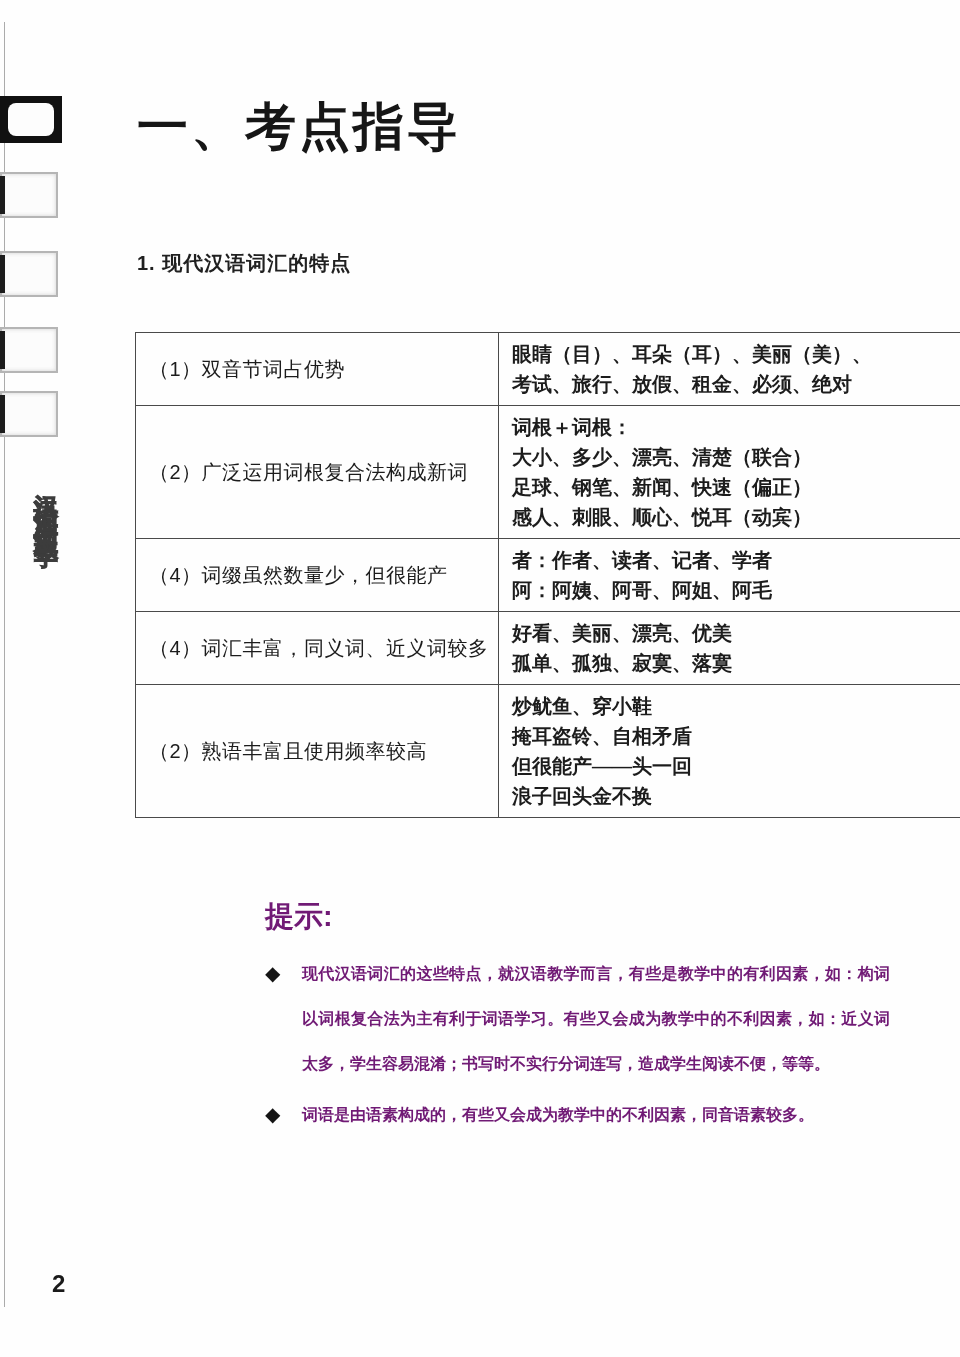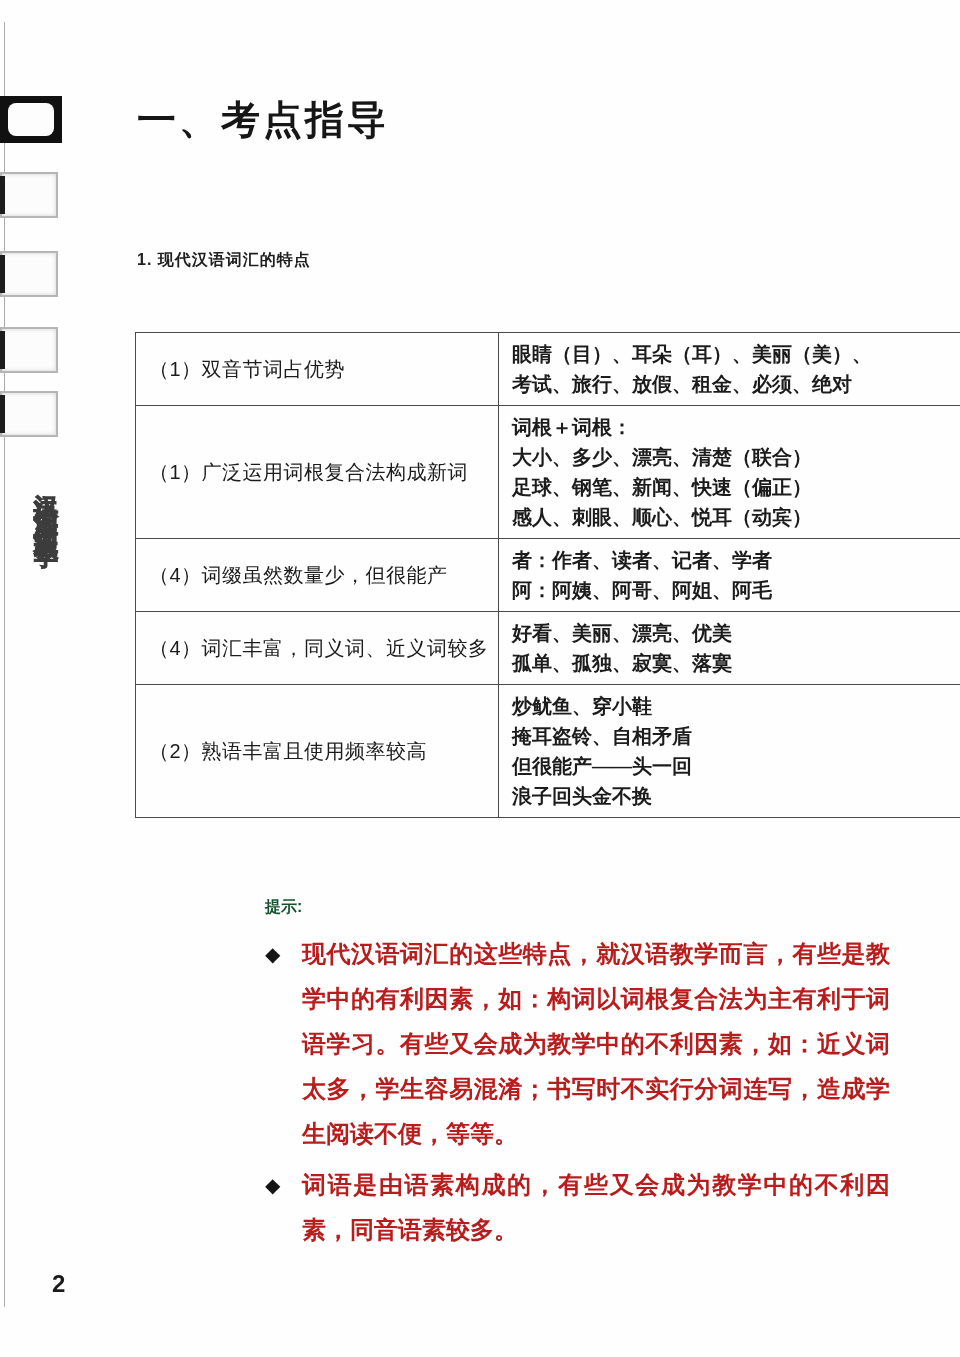--- a/index.html
+++ b/index.html
@@ -77,30 +77,30 @@
     font-weight: 700;
     color: #f2f2f2;
     -webkit-text-stroke: 1.2px #3c3c3c;
   }
 
   
   .section-title {
     position: absolute;
     left: 137px;
     top: 93px;
-    font-size: 39px;
+    font-size: 51px;
     font-weight: 700;
     letter-spacing: 3px;
     color: #161616;
   }
   .subsection-title {
     position: absolute;
     left: 137px;
     top: 250px;
-    font-size: 16px;
+    font-size: 20px;
     font-weight: 600;
     letter-spacing: 1px;
     color: #202020;
   }
 
   
   table.features {
     position: absolute;
     left: 135px;
     top: 332px;
@@ -136,45 +136,45 @@
   tr.r6 { height: 67px; }
 
   
   .hints {
     position: absolute;
     left: 265px;
     top: 897px;
     width: 630px;
   }
   .hints-label {
-    font-size: 16px;
+    font-size: 29px;
     font-weight: 700;
-    color: #14532d;
+    color: #701a75;
     margin-bottom: 14px;
   }
   .hint-item {
     display: flex;
     align-items: flex-start;
     margin-bottom: 6px;
   }
   .hint-bullet {
     flex: 0 0 20px;
     font-size: 20px;
     line-height: 45px;
     margin-right: 17px;
     color: #141414;
   }
   .hint-text {
     width: 588px;
     font-family: "Liberation Serif", "DejaVu Serif", serif;
-    font-size: 24px;
+    font-size: 16px;
     font-weight: 600;
     line-height: 45px;
     text-align: justify;
-    color: #b91c1c;
+    color: #701a75;
   }
 
   
   .page-number {
     position: absolute;
     left: 52px;
     top: 1270px;
     font-size: 24px;
     font-weight: 600;
     color: #1a1a1a;
@@ -209,21 +209,21 @@
 <table class="features">
   <tbody>
     <tr class="r1">
       <td class="feature-col">（1）双音节词占优势</td>
       <td class="examples-col">
         <div class="line">眼睛（目）、耳朵（耳）、美丽（美）、</div>
         <div class="line">考试、旅行、放假、租金、必须、绝对</div>
       </td>
     </tr>
     <tr class="r2">
-      <td class="feature-col">（1）广泛运用词根复合法构成新词</td>
+      <td class="feature-col">（2）广泛运用词根复合法构成新词</td>
       <td class="examples-col">
         <div class="line">词根＋词根：</div>
         <div class="line">大小、多少、漂亮、清楚（联合）</div>
         <div class="line">足球、钢笔、新闻、快速（偏正）</div>
         <div class="line">感人、刺眼、顺心、悦耳（动宾）</div>
       </td>
     </tr>
     <tr class="r3">
       <td class="feature-col">（4）词缀虽然数量少，但很能产</td>
       <td class="examples-col">

